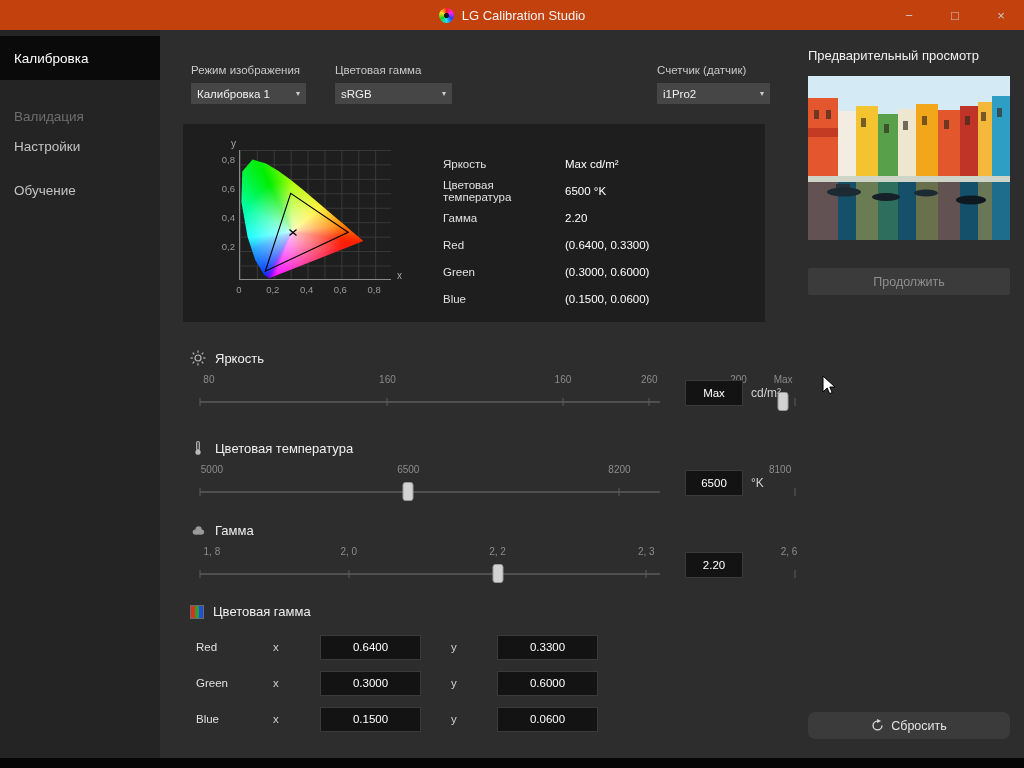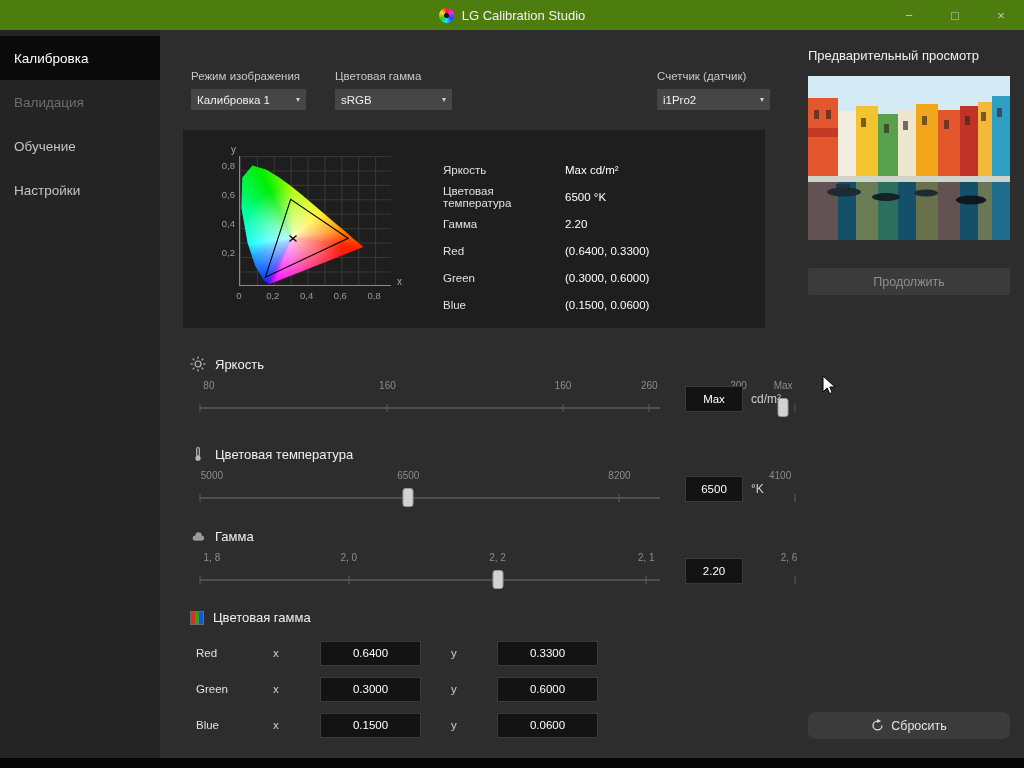--- a/index.html
+++ b/index.html
@@ -5,37 +5,37 @@
   * { margin:0; padding:0; box-sizing:border-box; }
   html,body { width:1024px; height:768px; }
   body {
     background:#2d2d2d;
     font-family:"Liberation Sans","DejaVu Sans",sans-serif;
     color:#e8e8e8;
     overflow:hidden;
     position:relative;
   }
   
-  .titlebar { height:30px; background:#4d7c0f; display:flex; align-items:center; justify-content:center; position:relative; }
+  .titlebar { height:30px; background:#c2410c; display:flex; align-items:center; justify-content:center; position:relative; }
   .title-center { display:flex; align-items:center; gap:8px; font-size:13px; color:#f2f2f2; }
   .logo { width:15px; height:15px; border-radius:50%; display:inline-block;
           background: radial-gradient(circle,#191919 22%,rgba(0,0,0,0) 23%),
                       conic-gradient(#ff2020,#ff20ff,#2040ff,#20e0ff,#20d020,#ffe020,#ff2020); }
   .win-controls { position:absolute; right:0; top:0; height:30px; display:flex; }
   .winbtn { width:46px; height:30px; display:flex; align-items:center; justify-content:center; color:#c9c9c9; font-size:13px; cursor:default; }
   
   .body-row { display:flex; height:738px; }
   .sidebar { width:160px; background:#242424; padding-top:6px; flex-shrink:0; }
   .side-item { height:44px; display:flex; align-items:center; padding-left:14px; font-size:13.5px; color:#c4c4c4; }
   .side-item.active { background:#0a0a0a; color:#ffffff; }
-  .side-item.disabled { color:#6e6e6e; }
+  .side-item.disabled { color:#6e6e6e;align-items:flex-end; }
   .content { width:635px; padding:18px 0 0 23px; flex-shrink:0; }
   .page-title { font-size:14px; color:#f0f0f0; }
   
-  .controls-row { display:flex; margin-top:22px; margin-left:8px; width:604px; }
+  .controls-row { display:flex; margin-top:16px; margin-left:8px; width:604px; }
   .field { display:flex; flex-direction:column; }
   .field label { font-size:11.5px; color:#c8c8c8; margin-bottom:7px; }
   .field + .field { margin-left:29px; }
   .field.right { margin-left:auto; margin-right:25px; }
   .select { height:21px; background:#464646; display:flex; align-items:center; justify-content:space-between;
             padding:0 6px; font-size:11.5px; color:#f0f0f0; cursor:default; }
   .select .chev { font-size:8px; color:#cfcfcf; margin-left:6px; }
   .w1{width:115px}.w2{width:117px}.w3{width:113px}
   
   .chart-panel { width:582px; height:198px; background:#1e1e1e; margin-top:20px; display:flex; padding:14px 18px; }
@@ -119,24 +119,24 @@
   <div class="body-row">
 
     <div class="sidebar">
       <div class="side-item active">
         <span>Калибровка</span>
       </div>
       <div class="side-item disabled">
         <span>Валидация</span>
       </div>
       <div class="side-item">
+        <span>Настройки</span>
+      </div>
+      <div class="side-item">
         <span>Обучение</span>
-      </div>
-      <div class="side-item">
-        <span>Настройки</span>
       </div>
     </div>
 
     <div class="content">
 
 
       <div class="controls-row">
         <div class="field">
           <label>Режим изображения</label>
           <div class="select w1">
@@ -253,21 +253,21 @@
             <rect x="6.7" y="1.5" width="2.6" height="8.5" rx="1.3" fill="none" stroke="#b8b8b8" stroke-width="1.2"></rect>
             <circle cx="8" cy="12.2" r="2.6" fill="#b8b8b8"></circle>
           </svg>
         </span>
         <span class="ttl">Цветовая температура</span>
       </div>
       <div class="slider-row">
         <span class="tick-label" style="left:2%">5000</span>
         <span class="tick-label" style="left:35%">6500</span>
         <span class="tick-label" style="left:70.5%">8200</span>
-        <span class="tick-label" style="left:97.5%">4100</span>
+        <span class="tick-label" style="left:97.5%">8100</span>
         <div class="track"></div>
         <div class="tickmark" style="left:0%"></div>
           <div class="tickmark" style="left:35%"></div>
         <div class="tickmark" style="left:70.5%"></div>
           <div class="tickmark" style="left:100%"></div>
         <div class="thumb" style="left:35%"></div>
         <div class="valuebox">6500</div>
         <span class="unit">°K</span>
       </div>
 
@@ -279,21 +279,21 @@
               <circle cx="11.6" cy="10" r="2.5"></circle>
             <rect x="5.3" y="9" width="6.3" height="3.6"></rect>
           </svg>
         </span>
         <span class="ttl">Гамма</span>
       </div>
       <div class="slider-row">
         <span class="tick-label" style="left:2%">1, 8</span>
         <span class="tick-label" style="left:25%">2, 0</span>
         <span class="tick-label" style="left:50%">2, 2</span>
-        <span class="tick-label" style="left:75%">2, 1</span>
+        <span class="tick-label" style="left:75%">2, 3</span>
         <span class="tick-label" style="left:99%">2, 6</span>
         <div class="track"></div>
         <div class="tickmark" style="left:0%"></div>
           <div class="tickmark" style="left:25%"></div>
         <div class="tickmark" style="left:50%"></div>
           <div class="tickmark" style="left:75%"></div>
         <div class="tickmark" style="left:100%"></div>
         <div class="thumb" style="left:50%"></div>
         <div class="valuebox">2.20</div>
         <span class="unit"></span>

